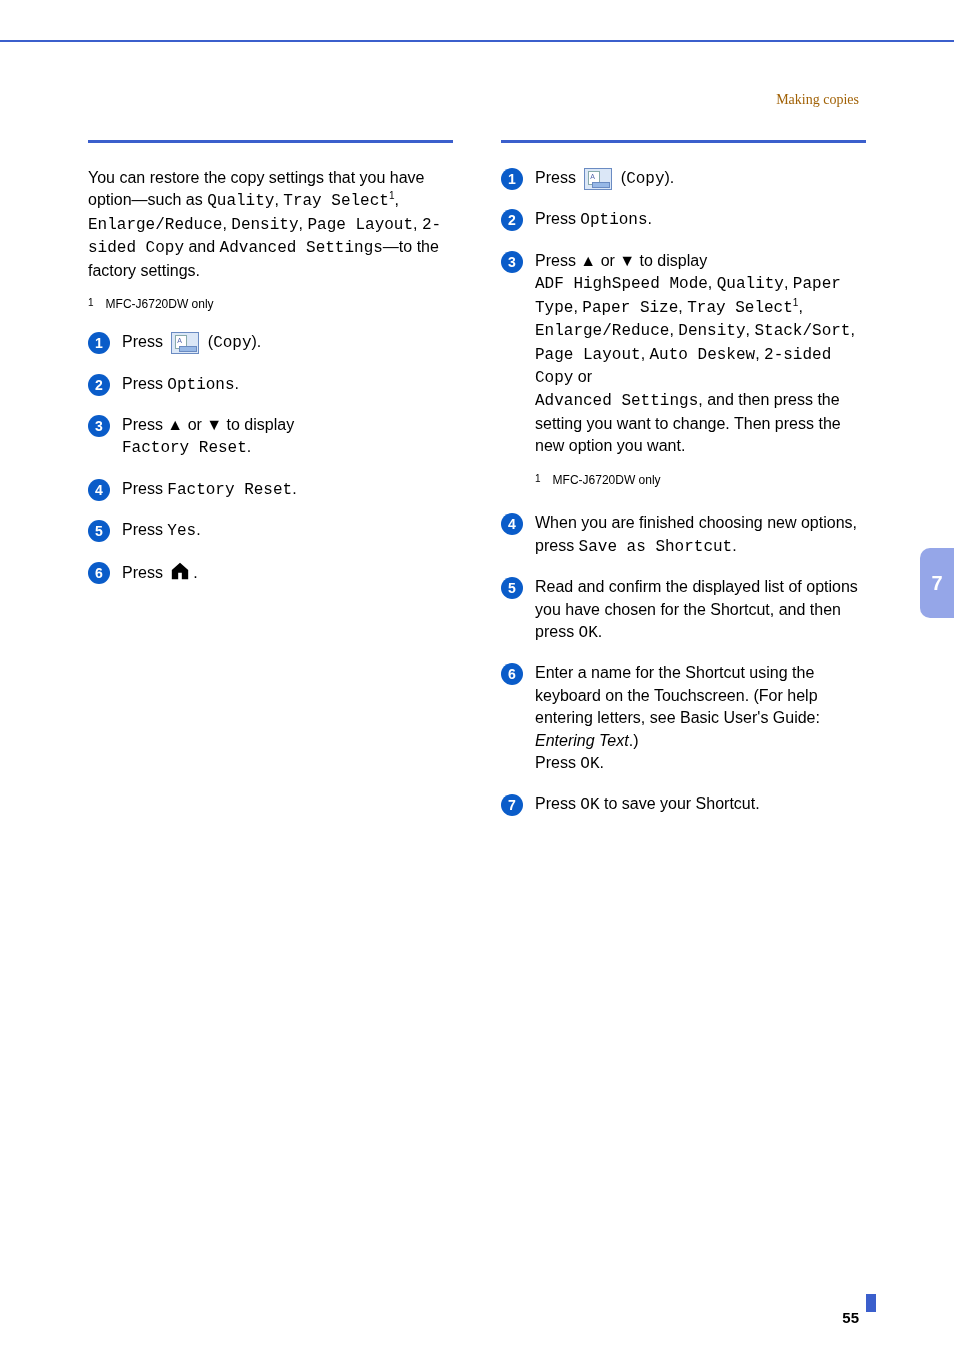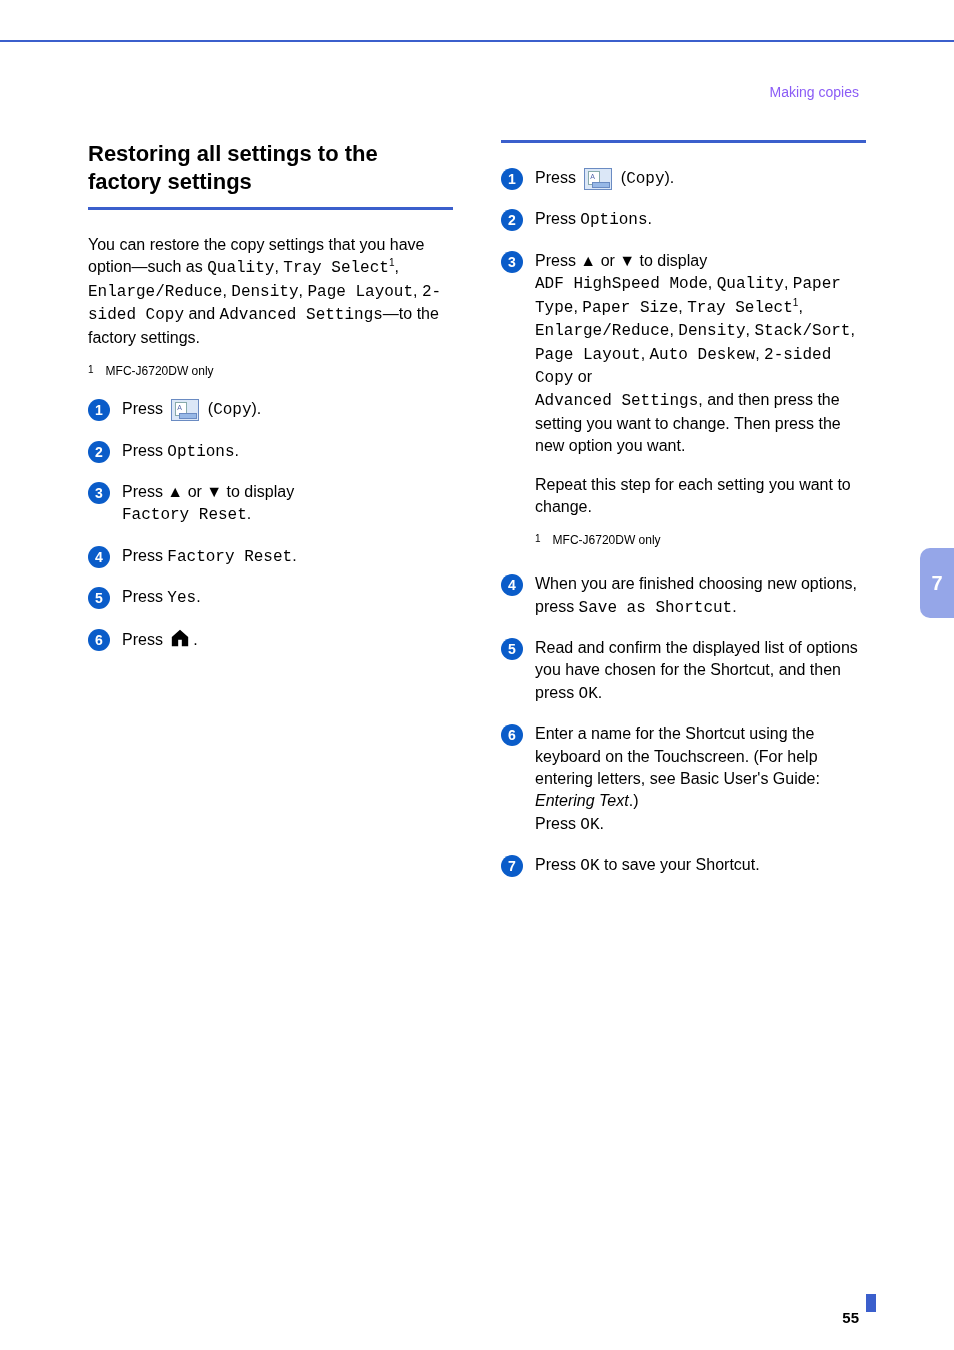--- a/index.html
+++ b/index.html
@@ -14,24 +14,25 @@
   }
   .header-bar {
     border-top: 2px solid #3b5fcc;
     height: 2px;
     position: absolute;
     top: 40px;
     left: 0; right: 0;
   }
   .header-label {
     position: absolute;
-    top: 84px;
+    top: 92px;
     right: 95px;
     font-size: 14px;
-    color: #8b5cf6;
+    color: #a16207;
+    font-family: Liberation Serif, serif;
   }
   .page {
     position: absolute;
     top: 140px;
     left: 88px;
     right: 88px;
     display: flex;
     gap: 48px;
   }
   .col { flex: 1; }
@@ -133,21 +134,20 @@
 <body>
 
 <div class="header-bar"></div>
 <div class="header-label">Making copies</div>
 
 <div class="side-tab">7</div>
 
 <div class="page">
 
   <div class="col">
-    <h2 class="section">Restoring all settings to the factory settings</h2>
     <div class="underline"></div>
 
     <p class="intro">
       <span>You can restore the copy settings that you have option—such as </span><span class="mono">Quality</span>,
       <span class="mono">Tray Select</span><sup>1</sup>,
       <span class="mono">Enlarge/Reduce</span>,
       <span class="mono">Density</span>,
       <span class="mono">Page Layout</span>,
       <span class="mono">2-sided Copy</span><span> and </span><span class="mono">Advanced Settings</span><span>—to the factory settings.</span>
     </p>
@@ -228,21 +228,20 @@
           <span class="mono">Paper Type</span>,
           <span class="mono">Paper Size</span>,
           <span class="mono">Tray Select</span><sup>1</sup>,
           <span class="mono">Enlarge/Reduce</span>,
           <span class="mono">Density</span>,
           <span class="mono">Stack/Sort</span>,
           <span class="mono">Page Layout</span>,
           <span class="mono">Auto Deskew</span>,
           <span class="mono">2-sided Copy</span><span> or </span><br>
           <span class="mono">Advanced Settings</span><span>, and then press the setting you want to change. Then press the new option you want.</span>
-          <p class="sub-para">Repeat this step for each setting you want to change.</p>
           <div class="footnote-inset">
             <sup>1</sup>
             <span>MFC-J6720DW only</span>
           </div>
         </div>
       </li>
       <li class="step">
         <div class="badge">4</div>
         <div class="step-text">
           <span>When you are finished choosing new options, press </span><span class="mono">Save as Shortcut</span><span>.</span>

